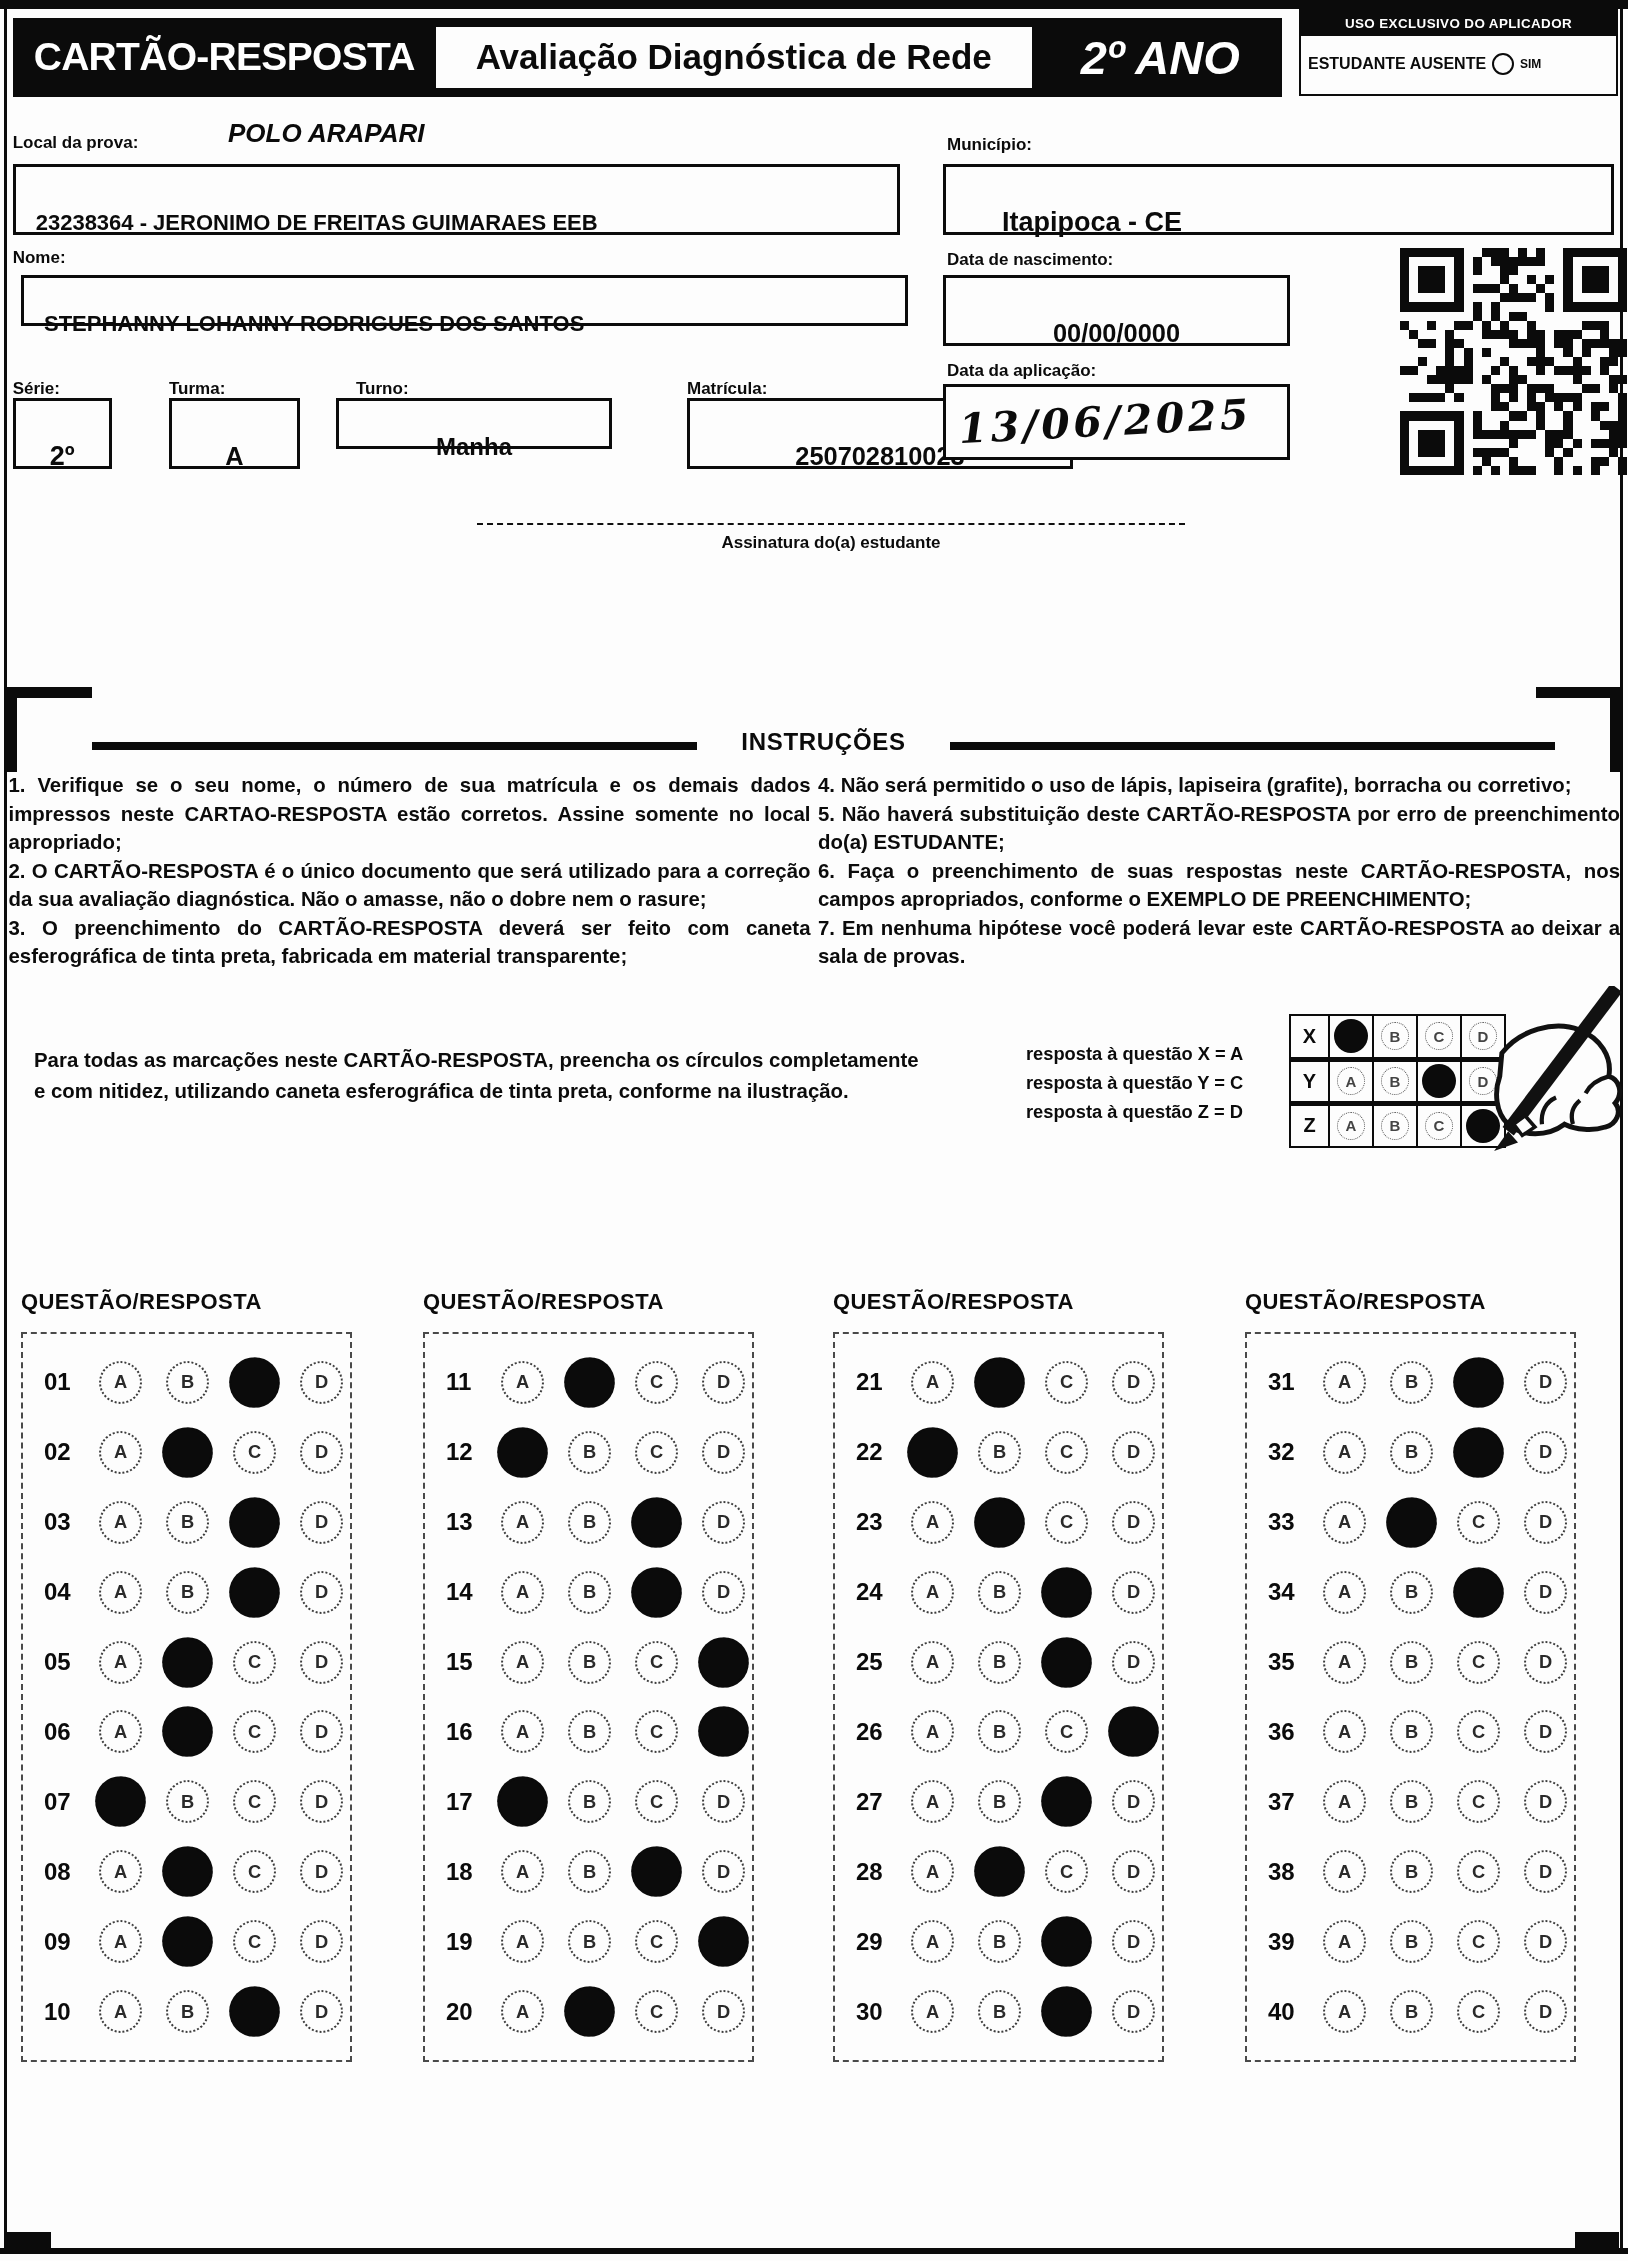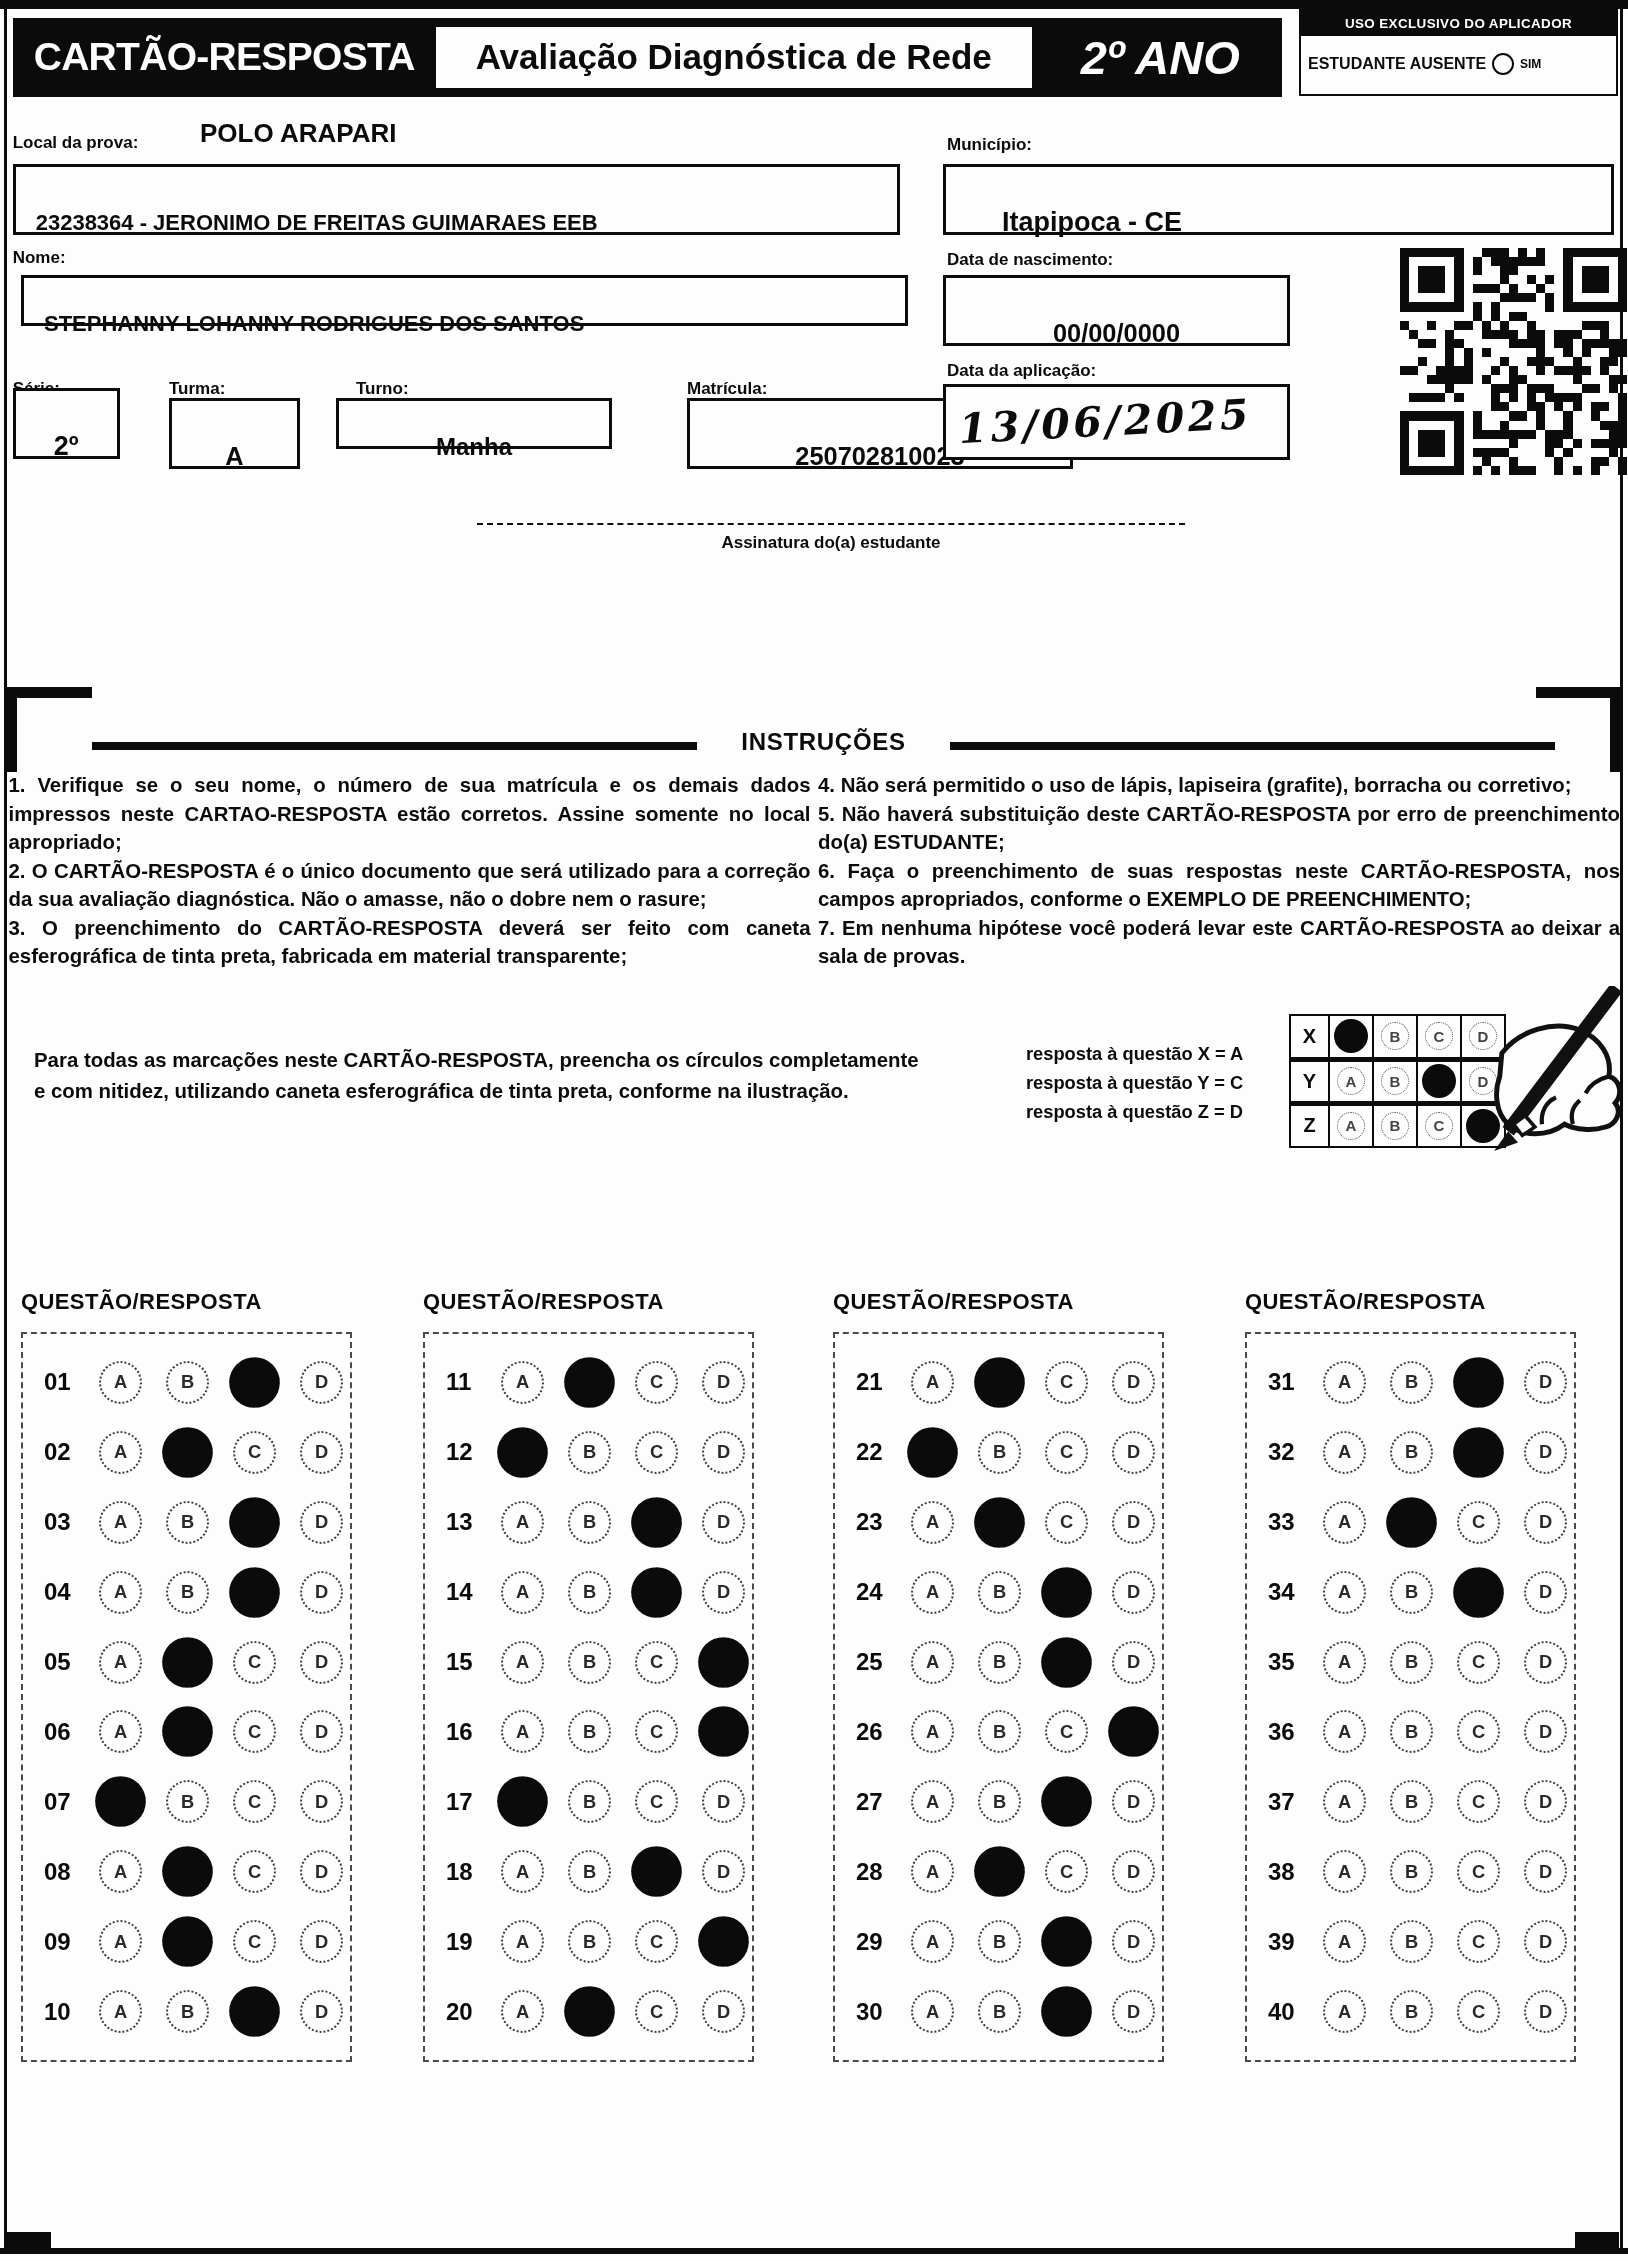--- a/index.html
+++ b/index.html
@@ -93,21 +93,21 @@
   <div class="applicator">
     <div class="applicator-strip">USO EXCLUSIVO DO APLICADOR</div>
     <div class="applicator-row">
       <span>ESTUDANTE AUSENTE</span>
       <span class="absent-circle"></span>
       <span class="sim">SIM</span>
     </div>
   </div>
 
   <div class="lbl" style="left:12.7px;top:133px;">Local da prova:</div>
-  <div class="bigval" style="left:200px;top:118px;">POLO ARAPARI</div>
+  <div class="bigval" style="left:228px;top:118px;font-style:italic;">POLO ARAPARI</div>
   <div class="fbox" style="left:12.7px;top:164px;width:887px;height:71px;">
     <span class="val">23238364 - JERONIMO DE FREITAS GUIMARAES EEB</span>
   </div>
   <div class="lbl" style="left:947px;top:135px;">Município:</div>
   <div class="fbox" style="left:943px;top:164px;width:671px;height:71px;">
     <span class="val" style="font-size:27px;padding-left:56px;">Itapipoca - CE</span>
   </div>
 
   <div class="lbl" style="left:12.7px;top:248px;">Nome:</div>
   <div class="fbox" style="left:21px;top:275px;width:887px;height:51px;">
@@ -740,21 +740,21 @@
       <div class="m"></div>
       <div class="m on"></div>
       <div class="m"></div>
       <div class="m on"></div>
       <div class="m"></div>
       <div class="m"></div>
       <div class="m on"></div>
     </div>
 
   <div class="lbl" style="left:12.7px;top:379px;">Série:</div>
-  <div class="fbox centered" style="left:12.7px;top:388px;width:107px;height:71px;text-decoration:underline;">
+  <div class="fbox centered" style="left:12.7px;top:398px;width:99px;height:71px;text-decoration:underline;">
     <span class="val" style="font-size:27px;">2º</span>
   </div>
   <div class="lbl" style="left:169px;top:379px;">Turma:</div>
   <div class="fbox centered" style="left:169px;top:398px;width:131px;height:71px;">
     <span class="val" style="font-size:25.4px;">A</span>
   </div>
   <div class="lbl" style="left:356px;top:379px;">Turno:</div>
   <div class="fbox centered" style="left:336px;top:398px;width:276px;height:51px;justify-content:center;">
     <span class="val" style="font-size:24px;">Manha</span>
   </div>

